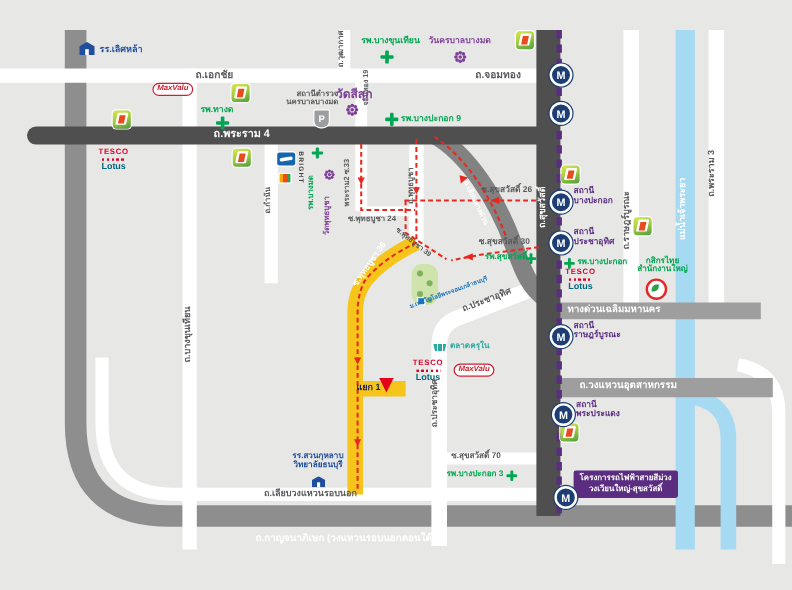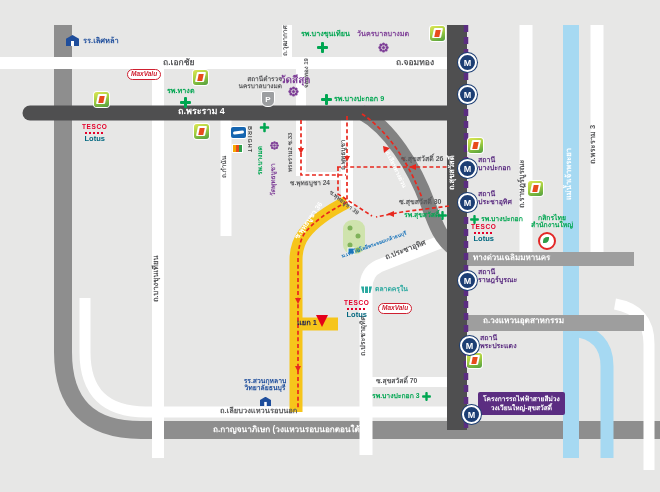--- a/index.html
+++ b/index.html
@@ -144,21 +144,21 @@
   <div class="l c-dark" style="left:376px;top:377px;font-size:6.8px">ซ.สุขสวัสดิ์ 70</div>
   <div class="l c-dark rot" style="left:384px;top:254px;font-size:7.5px;transform:rotate(-21deg)">ถ.ประชาอุทิศ</div>
   <div class="l c-dark v" style="left:359px;top:356px;font-size:7px">ถ.ประชาอุทิศ</div>
   <div class="l c-dark v" style="left:518px;top:208px;font-size:7.5px">ถ.ราษฎร์บูรณะ</div>
   <div class="l c-dark v" style="left:589px;top:164px;font-size:7.5px">ถ.พระราม 3</div>
   <div class="l c-white v" style="left:565px;top:200px;font-size:7.5px">แม่น้ำเจ้าพระยา</div>
   <div class="l c-white" style="left:473px;top:254px;font-size:8px">ทางด่วนเฉลิมมหานคร</div>
   <div class="l c-white rot" style="left:390px;top:150px;font-size:6px;transform:rotate(64deg)">ถ.เลียบทางด่วน</div>
   <div class="l c-white" style="left:483px;top:317px;font-size:8.2px">ถ.วงแหวนอุตสาหกรรม</div>
   <div class="l c-dark" style="left:220px;top:407px;font-size:7.5px">ถ.เลียบวงแหวนรอบนอก</div>
-  <div class="l c-white" style="left:213px;top:426px;font-size:8.2px">ถ.กาญจนาภิเษก (วงแหวนรอบนอกตอนใต้)</div>
+  <div class="l c-white" style="left:213px;top:445px;font-size:8.2px">ถ.กาญจนาภิเษก (วงแหวนรอบนอกตอนใต้)</div>
   <div class="l" style="left:297px;top:319px;font-size:7.5px;color:#202052">แยก 1</div>
 
   <span class="school" style="left:66px;top:35px"></span>
   <div class="l c-blue" style="left:83px;top:37px;font-size:7.5px">รร.เลิศหล้า</div>
   <div class="maxvalu" style="left:127px;top:69px">MaxValu</div>
   <span class="seven" style="left:94px;top:92px"></span>
   <span class="seven" style="left:193px;top:70px"></span>
   <div class="l c-green" style="left:167px;top:87px;font-size:7.2px">รพ.ทางด</div>
   <span class="plus" style="left:180px;top:97px"></span>
   <div class="tesco" style="left:82px;top:124px">

